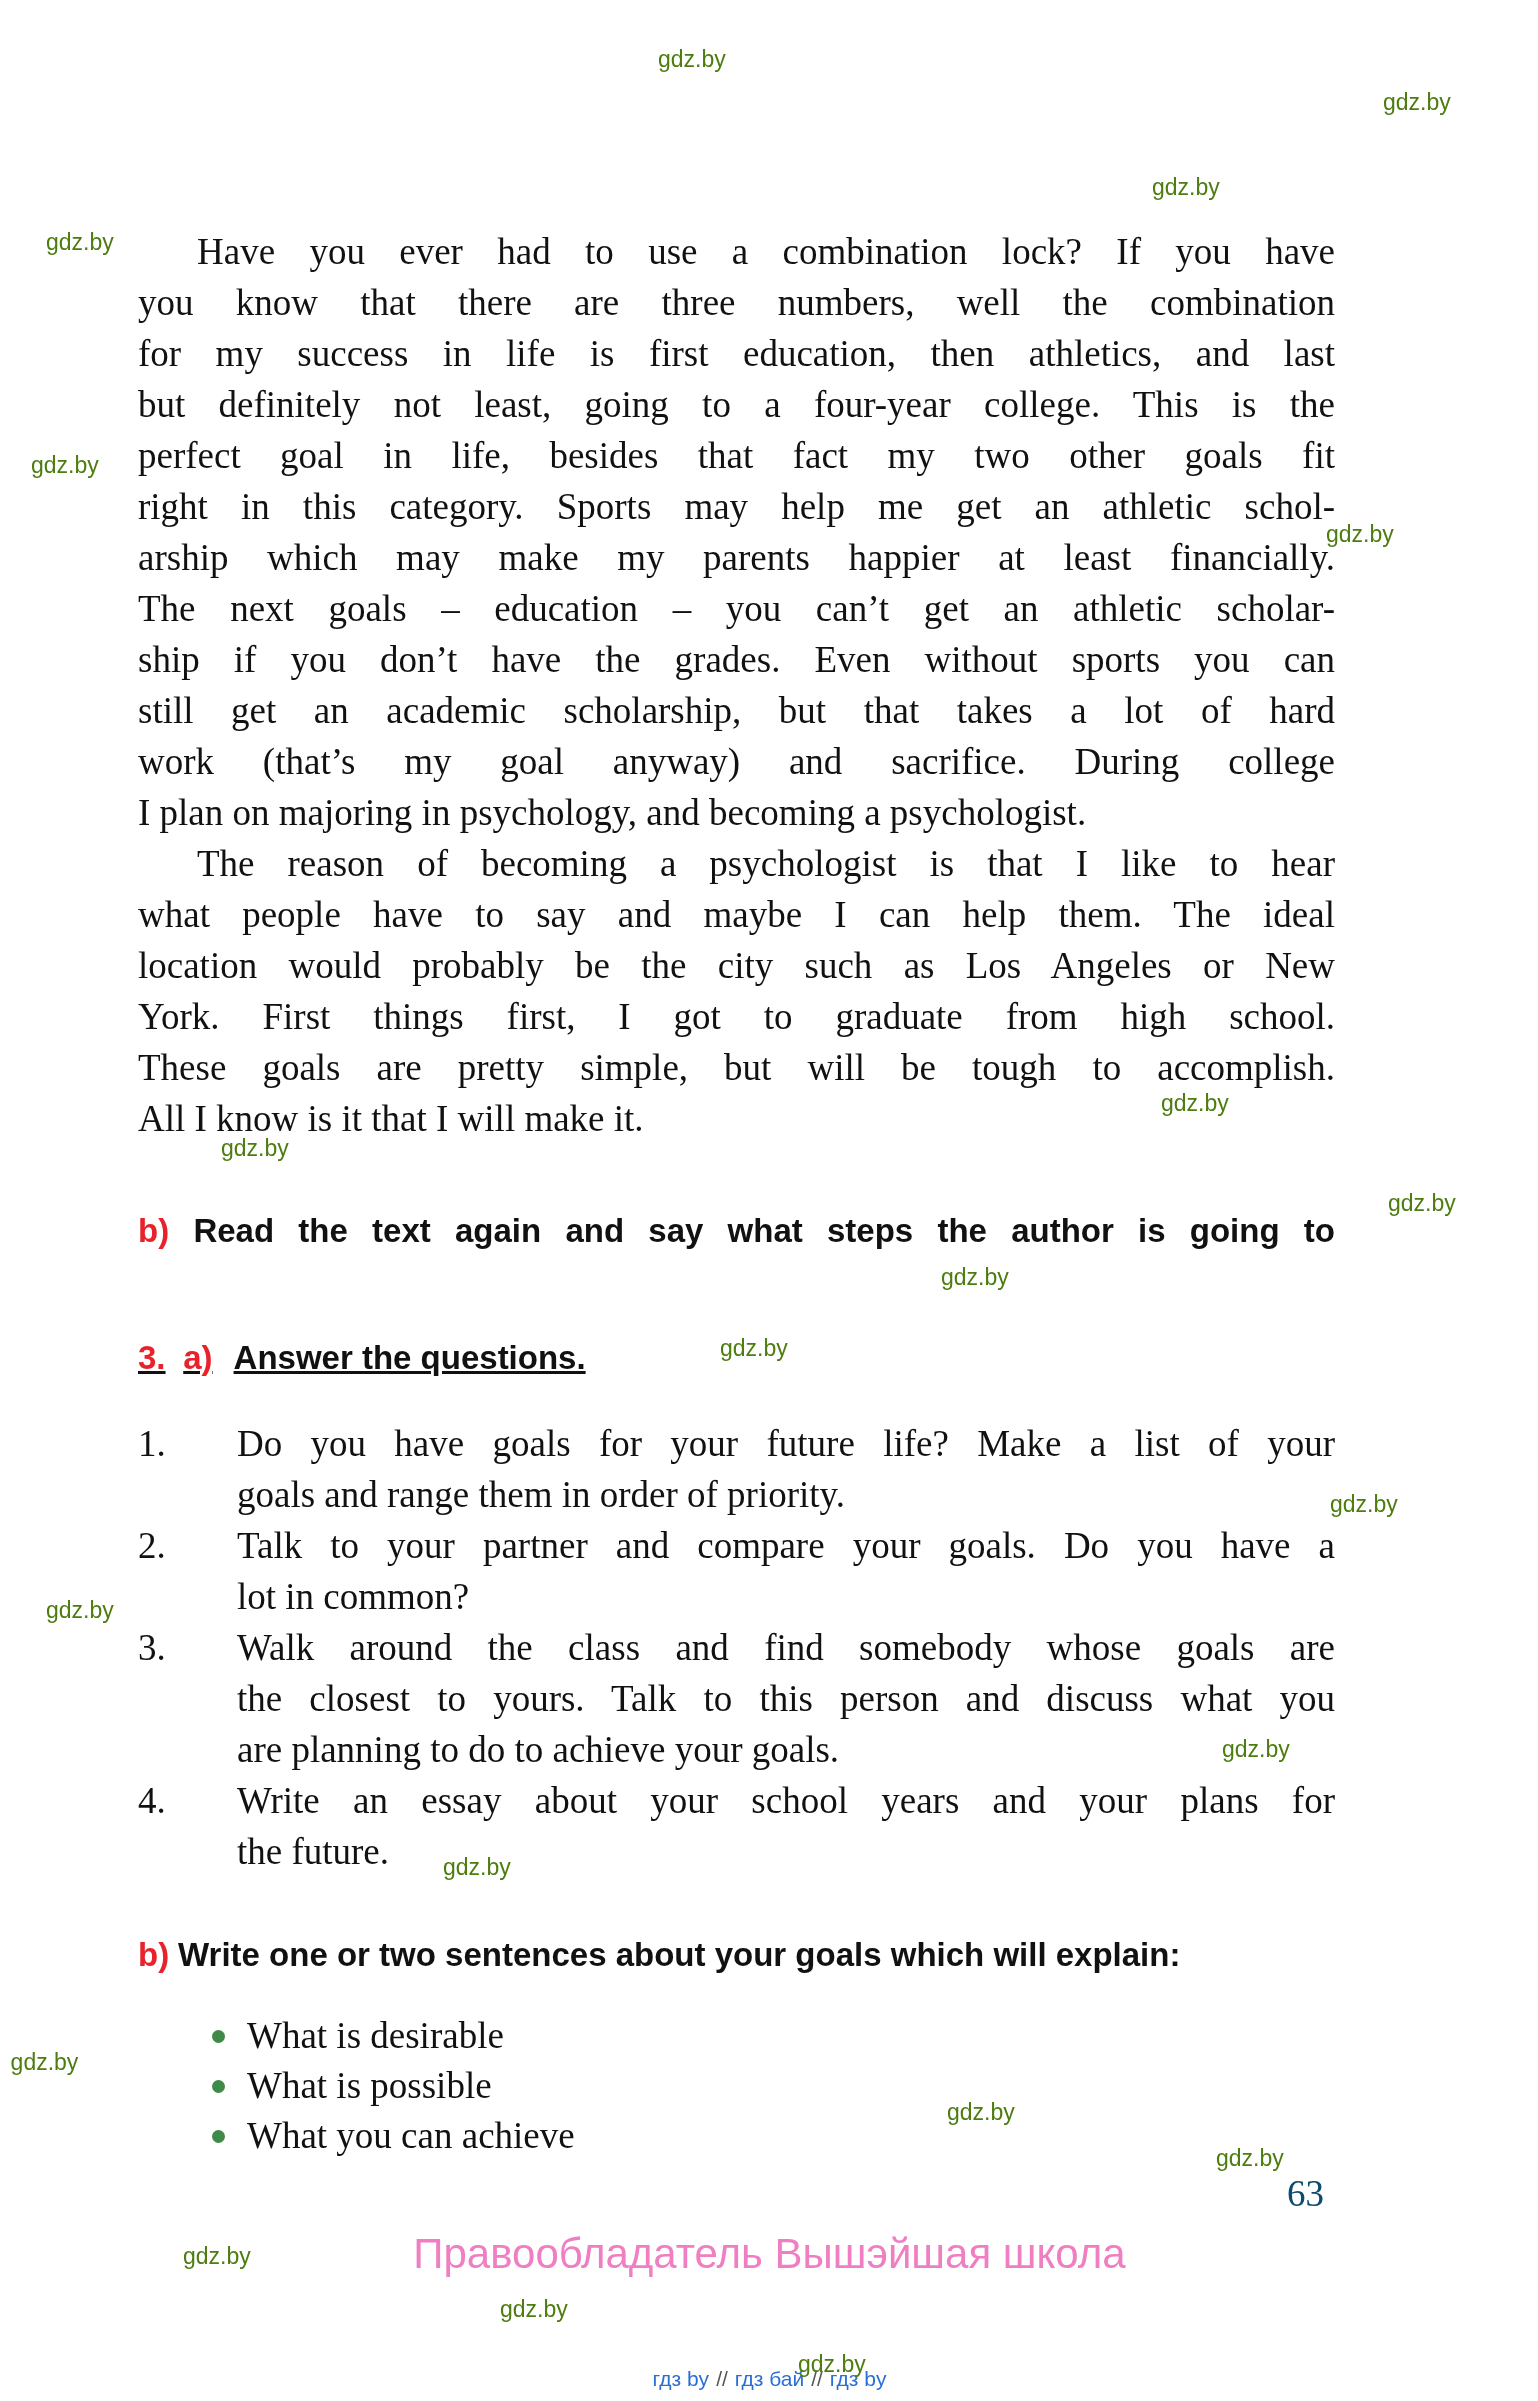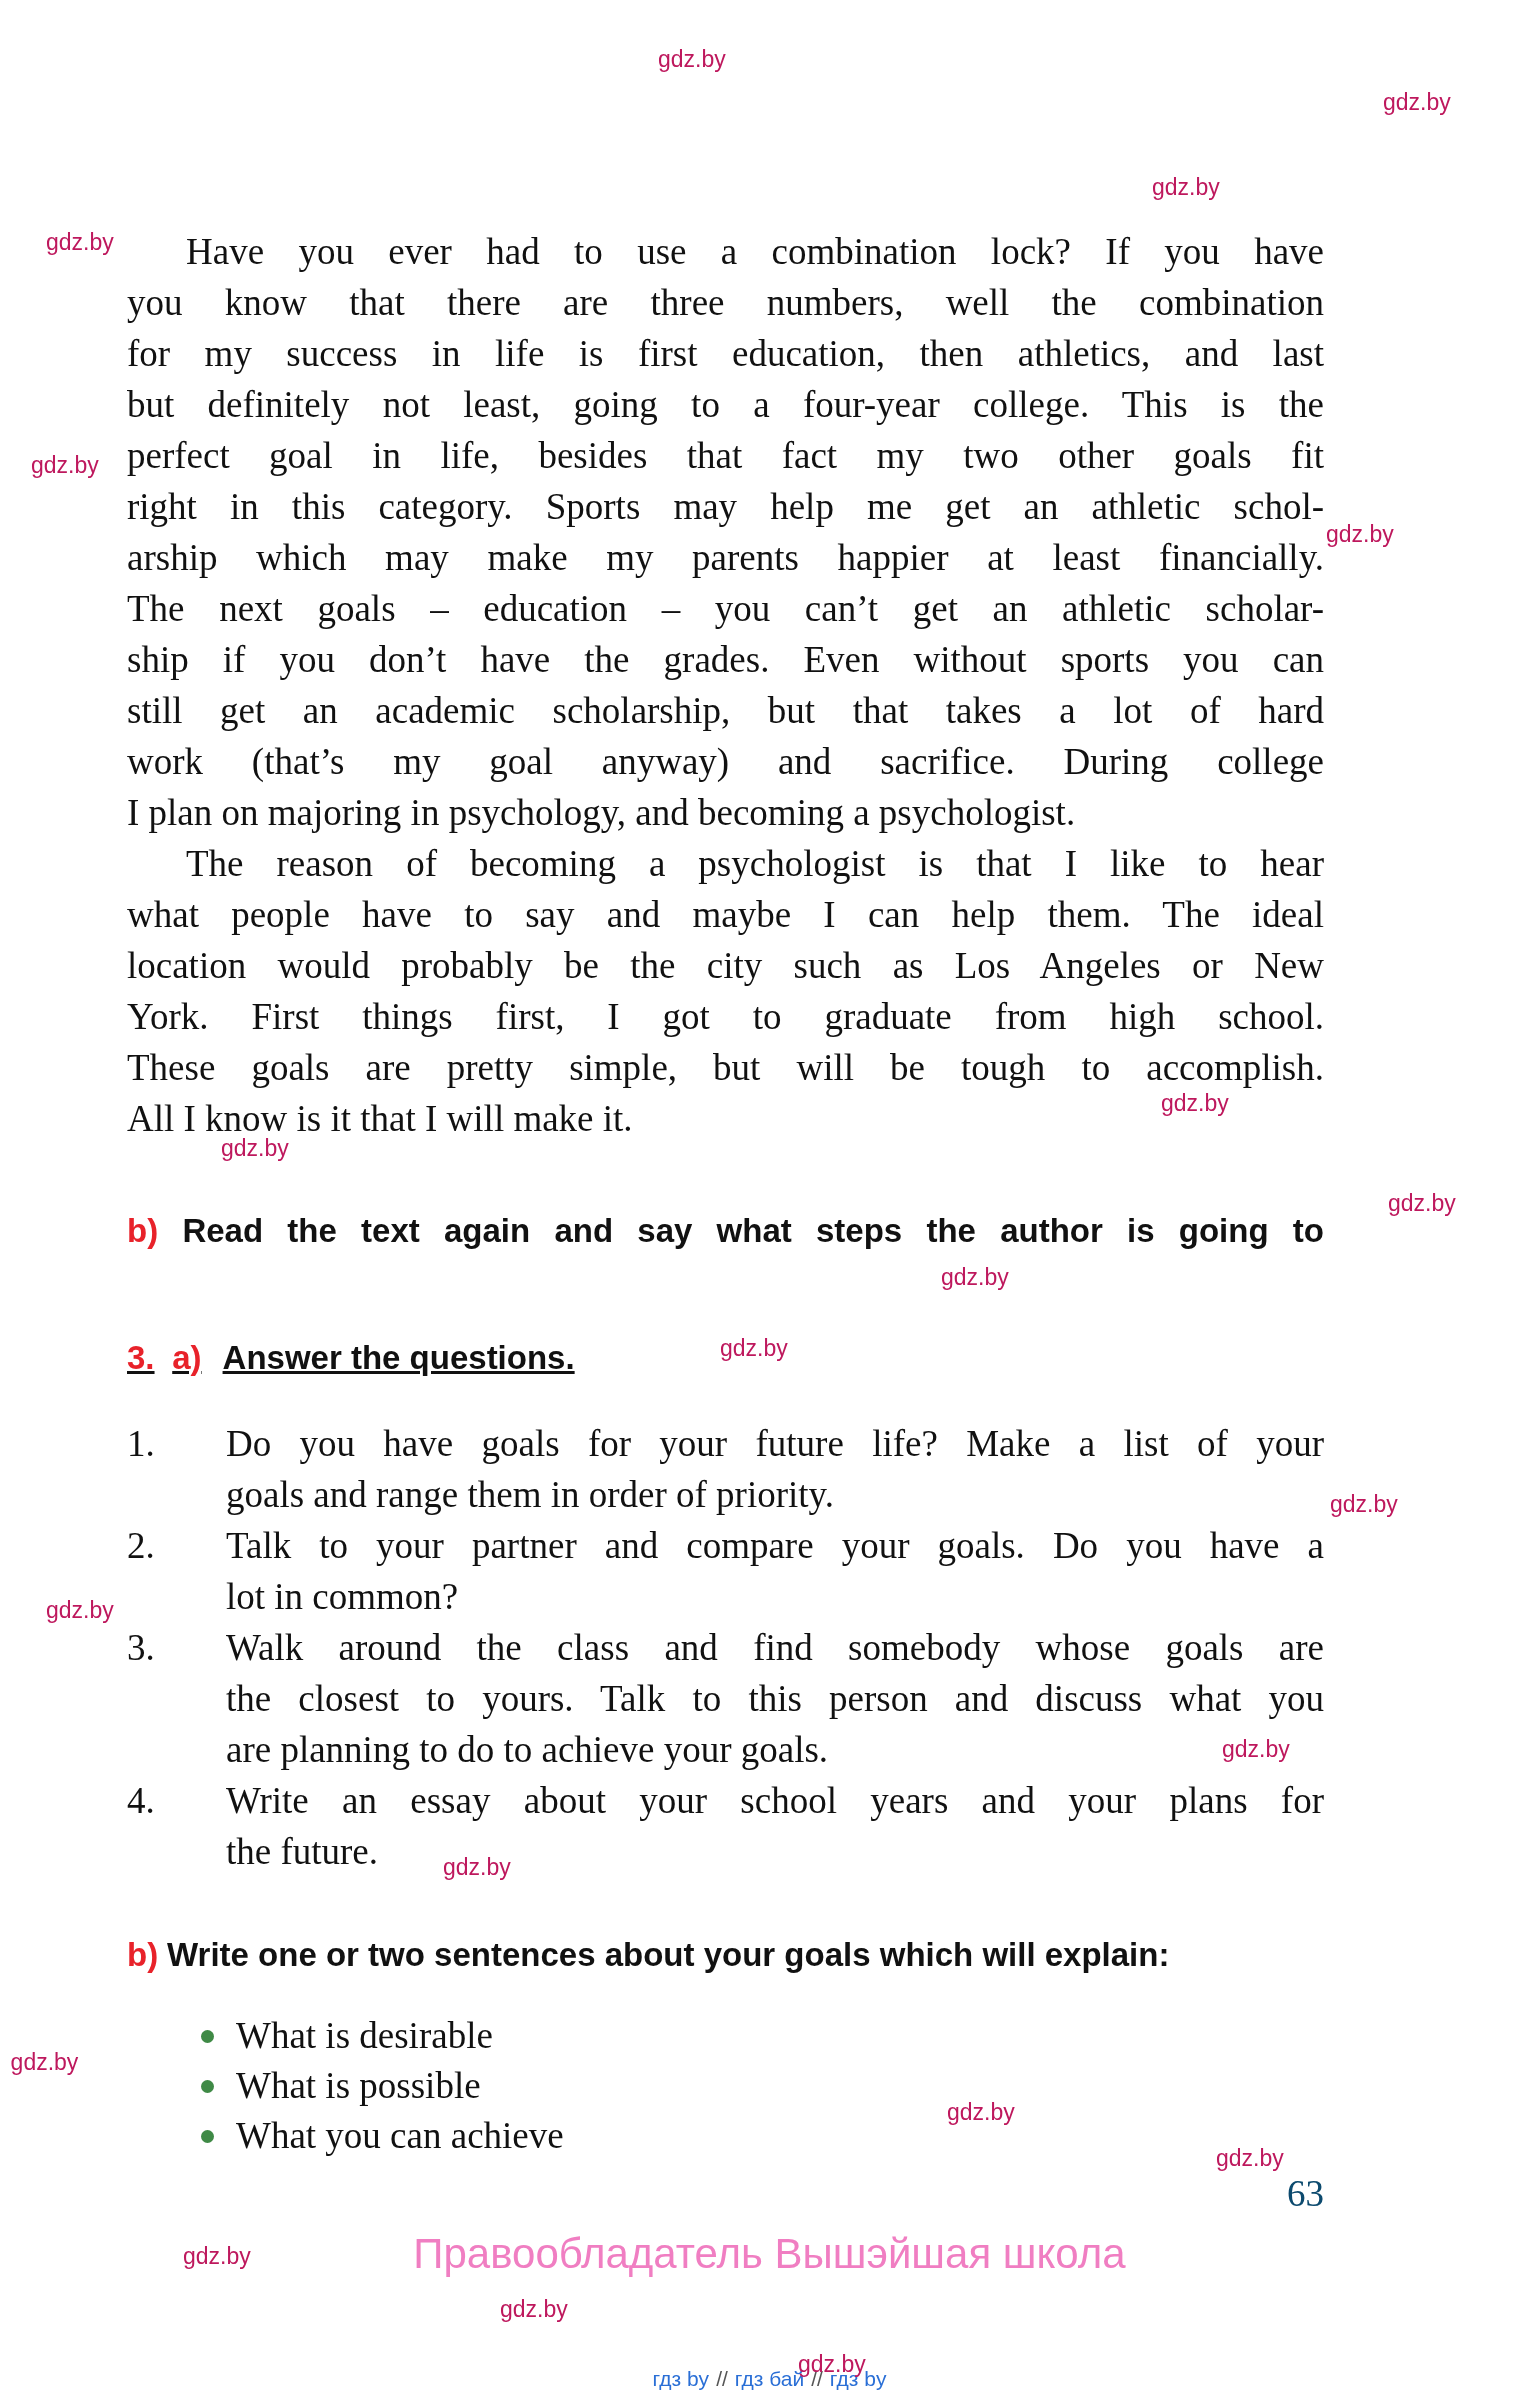--- a/index.html
+++ b/index.html
@@ -19,29 +19,29 @@
     top: 8.9px; left: 0; width: 100%;
     text-align: center;
     font: 24px "Liberation Sans", sans-serif;
     color: #2f9e41;
   }
 
   
   .wm {
     position: absolute;
     font: 23px "Liberation Sans", sans-serif;
-    color: #be185d;
+    color: #4d7c0f;
     white-space: nowrap;
     z-index: 5;
   }
 
   
   .column {
     position: absolute;
-    left: 127px;
+    left: 138px;
     top: 226px;
     width: 1197px;
   }
 
   .para .line {
     font-size: 37px;
     line-height: 51px;
     text-align: justify;
     text-align-last: justify;
     white-space: normal;

